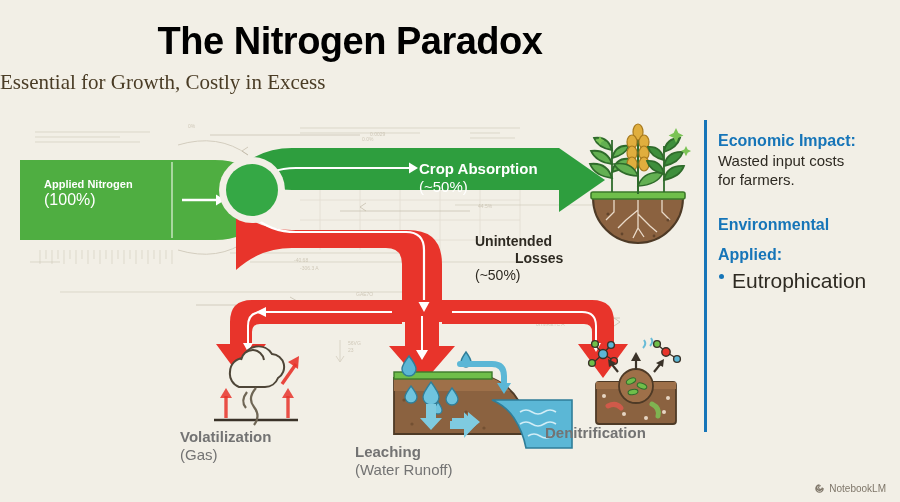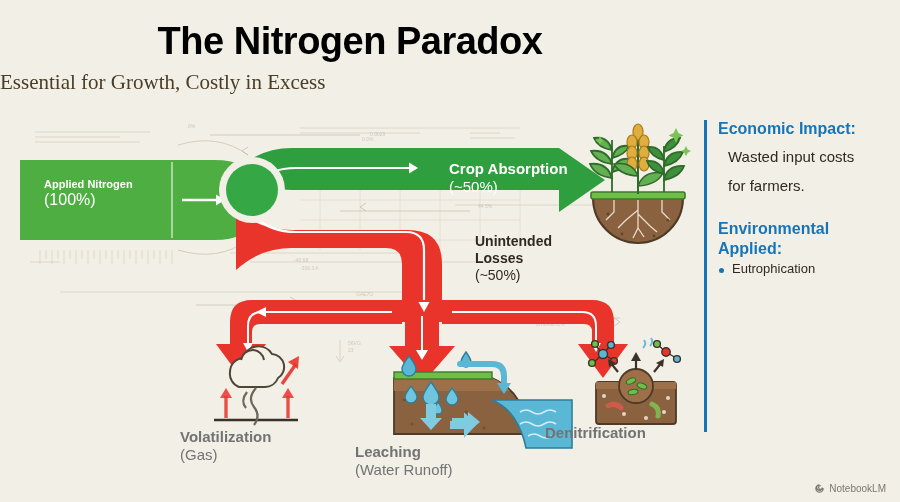--- a/index.html
+++ b/index.html
@@ -25,57 +25,57 @@
     font-family:"Liberation Serif",serif;
   }
 
   .applied-label{
     position:absolute;left:44px;top:178px;color:#ffffff;line-height:1.18;
   }
   .applied-label .l1{font-size:11px;font-weight:bold;display:block;}
   .applied-label .l2{font-size:16px;display:block;}
 
   .crop-label{
-    position:absolute;left:419px;top:160px;color:#ffffff;line-height:1.2;margin-left:30px;
+    position:absolute;left:419px;top:160px;color:#ffffff;line-height:1.2;
   }
   .crop-label .l1{font-size:15px;font-weight:bold;display:block;}
   .crop-label .l2{font-size:15px;display:block;}
 
   .loss-label{
     position:absolute;left:475px;top:233px;color:#2E2A22;line-height:1.22;
   }
   .loss-label .l1{font-size:14px;font-weight:bold;display:block;}
-  .loss-label .l2{font-size:14px;font-weight:bold;display:block;}
+  .loss-label .l2{font-size:14px;font-weight:bold;display:block;margin-left:40px;}
   .loss-label .l3{font-size:14px;display:block;}
 
   .node-label{position:absolute;text-align:left;color:#737373;line-height:1.2;}
   .node-label .l1{font-size:15px;font-weight:bold;display:block;}
   .node-label .l2{font-size:15px;display:block;}
   #lbl-volat{left:180px;top:428px;width:200px;}
   #lbl-leach{left:355px;top:443px;width:220px;}
   #lbl-denit{left:545px;top:424px;width:180px;}
 
   
   .sidebar{
     position:absolute;left:704px;top:120px;width:182px;height:312px;
     padding-left:14px;box-sizing:border-box;
   }
   .side-rule{
     position:absolute;left:704px;top:120px;width:3px;height:312px;
     background:#1675B8;
   }
   .s-head{
     color:#1675B8;font-size:16px;font-weight:bold;line-height:1.14;
-    margin:0 0 2px 0;
-  }
-  .s-body{color:#2E2A22;font-size:15px;line-height:1.25;margin:10px;}
+    margin:12px 0 2px 0;
+  }
+  .s-body{color:#2E2A22;font-size:15px;line-height:1.25;margin:0;}
   .s-gap{height:14px;}
   .bullets{list-style:none;margin:2px 0 0 0;padding:0;}
   .bullets li{
-    color:#2E2A22;font-size:13px;line-height:1.42;
+    color:#2E2A22;font-size:21px;line-height:1.42;
     padding-left:14px;position:relative;
   }
   .bullets li:before{
     content:"";position:absolute;left:1px;top:8px;
     width:5px;height:5px;border-radius:50%;background:#1675B8;
   }
 
   
   .watermark{
     position:absolute;right:14px;bottom:8px;

